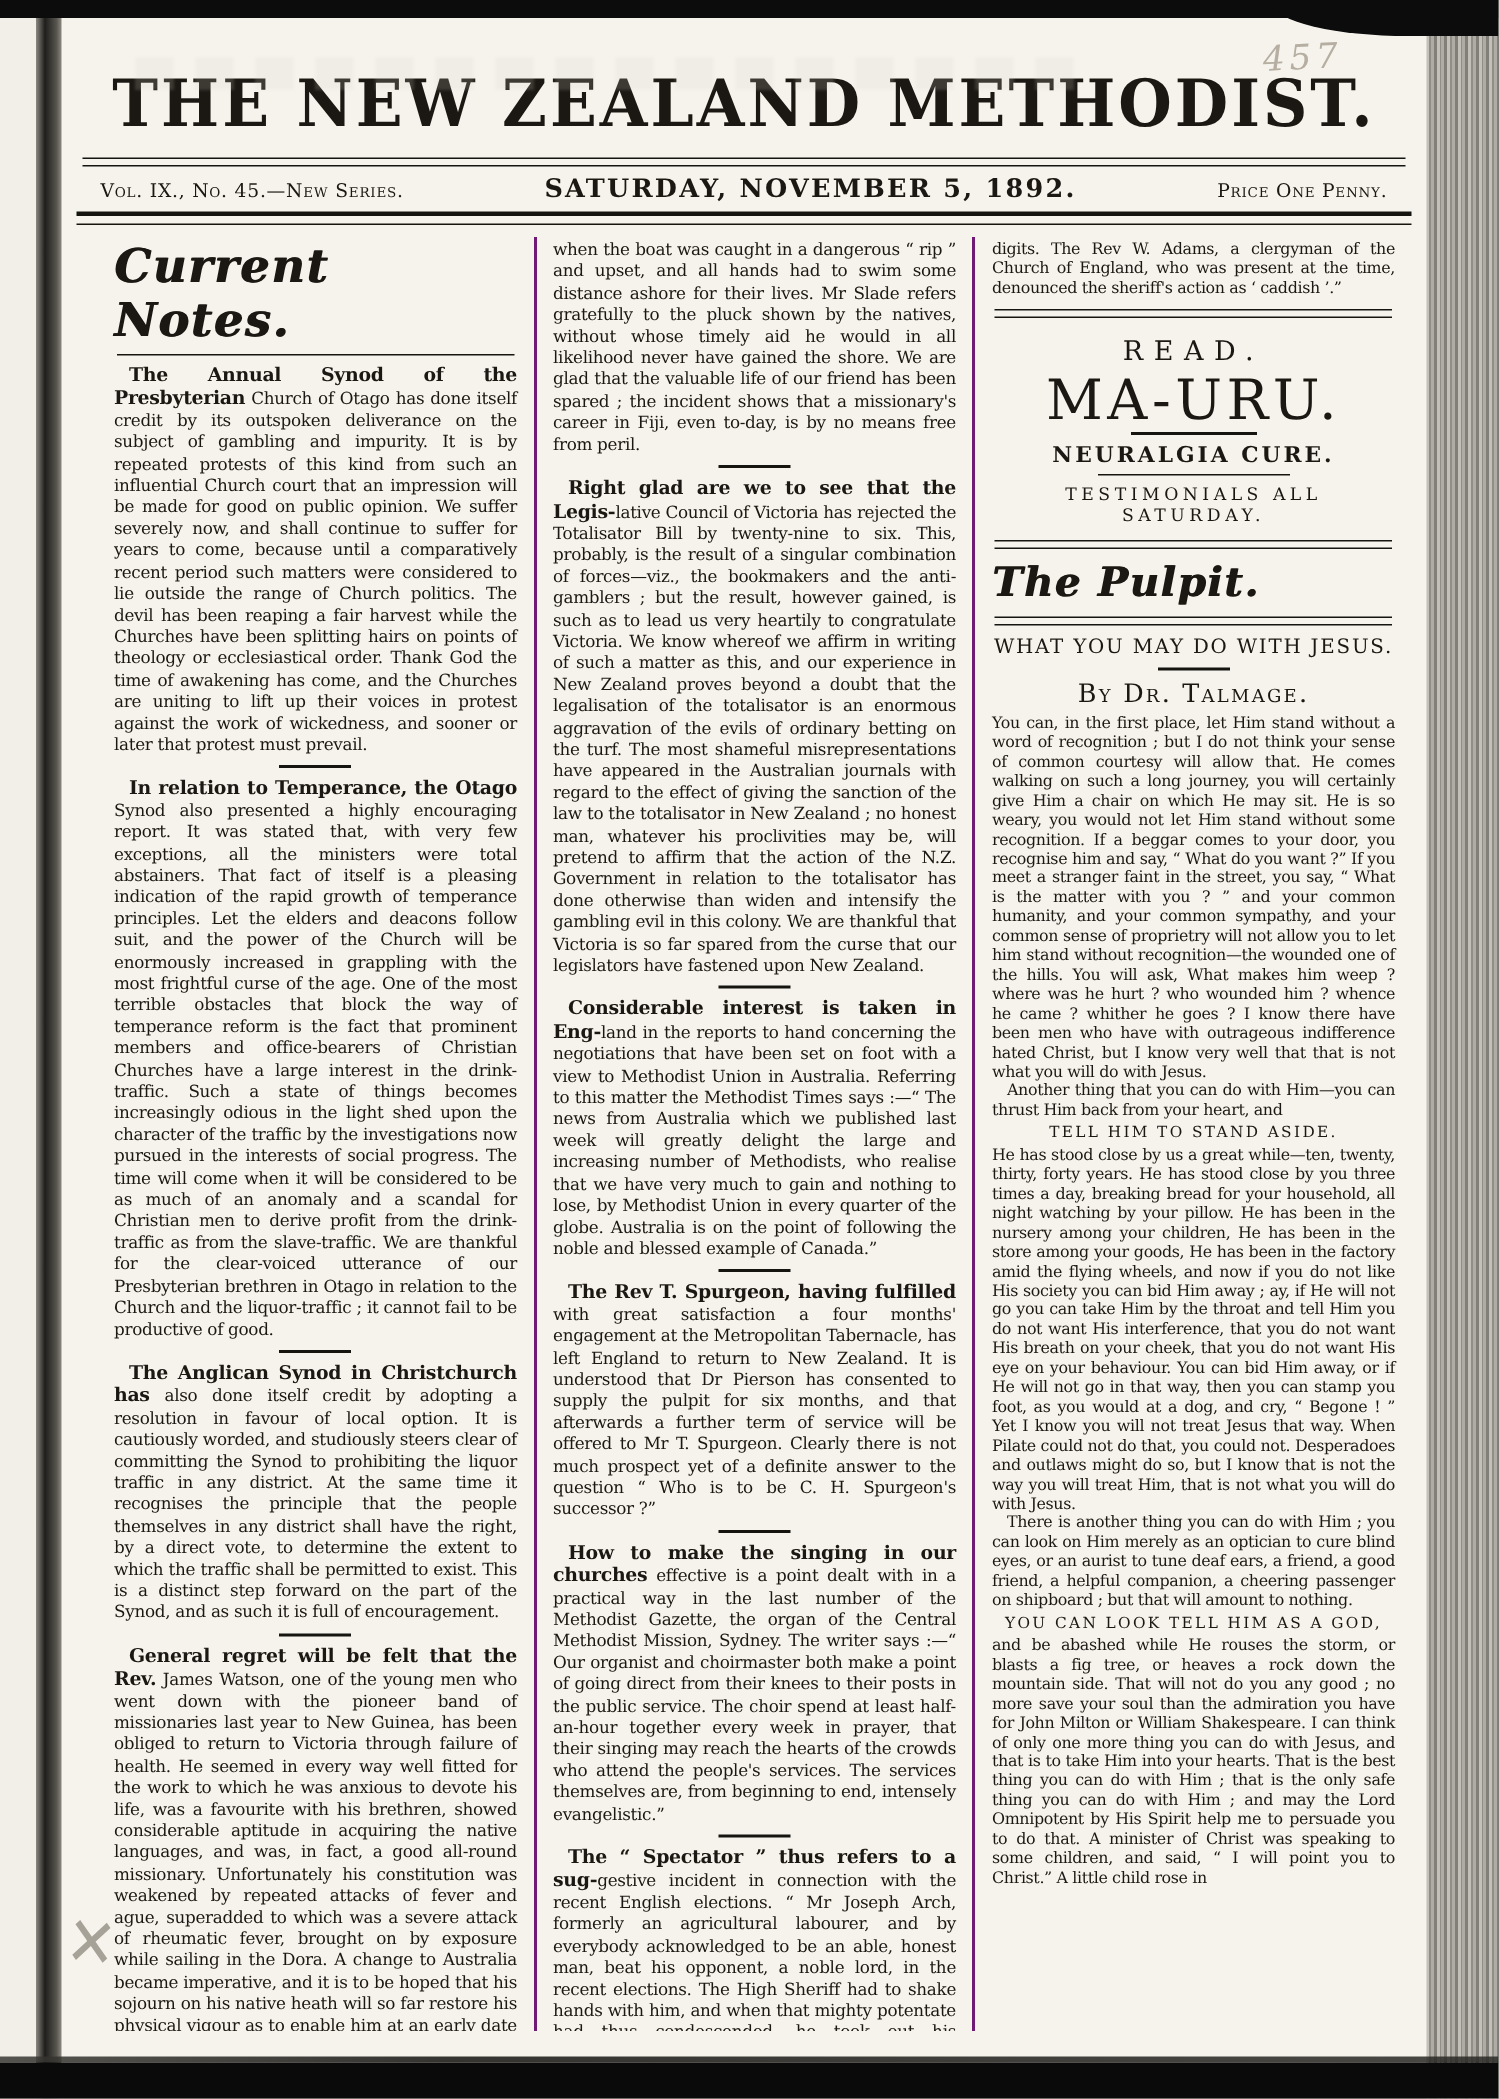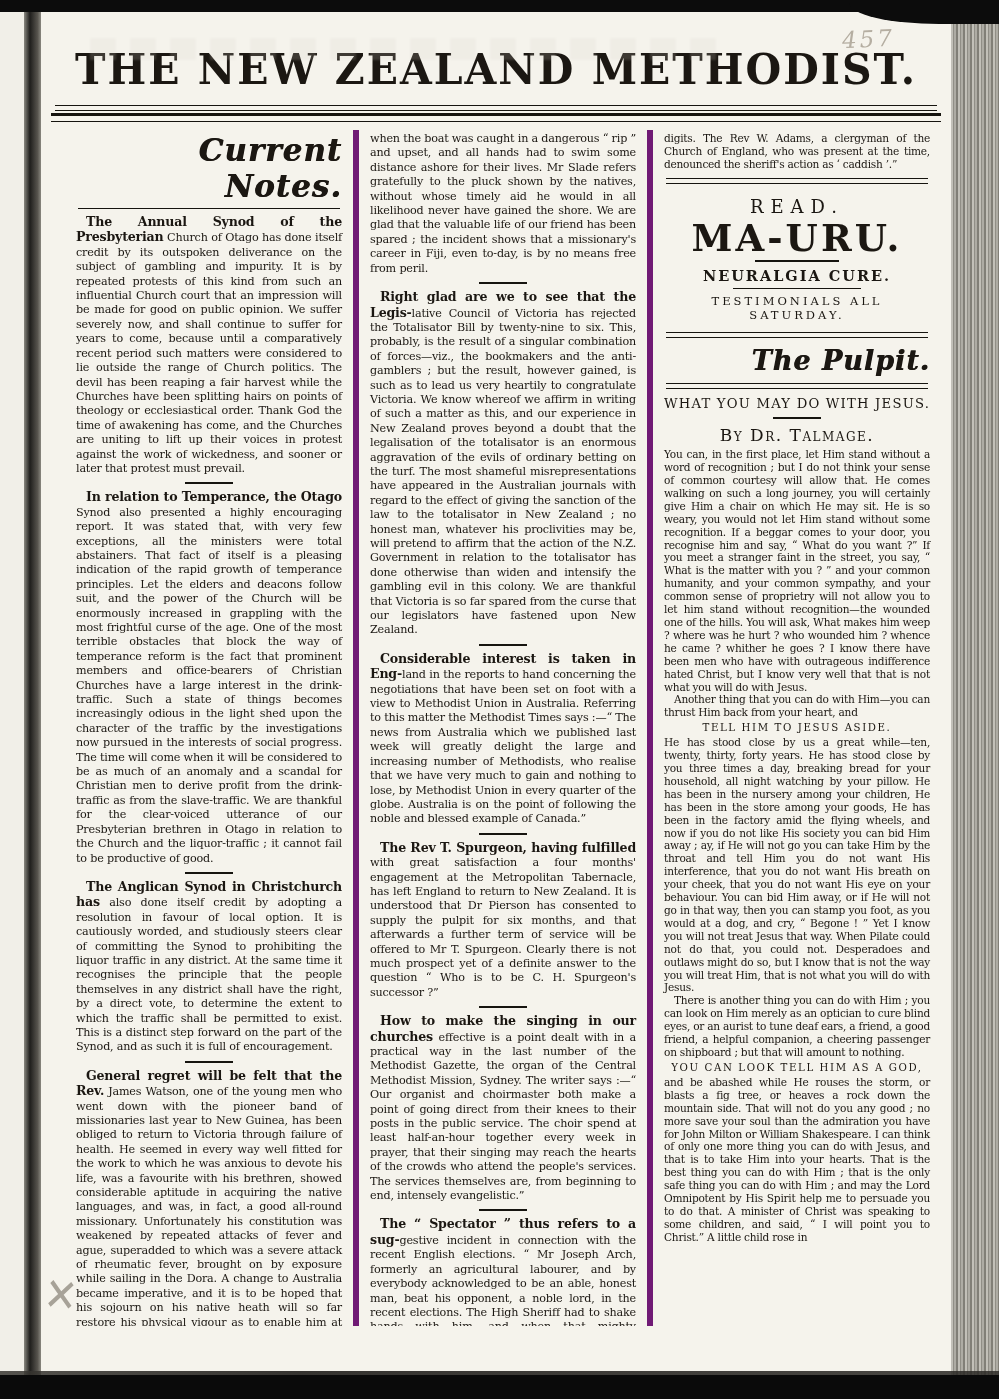--- a/index.html
+++ b/index.html
@@ -28,36 +28,36 @@
   .nameplate { text-align:center; font-size:41px; font-weight:bold; letter-spacing:2px; line-height:1.05;
     transform:scaleY(1.06); white-space:nowrap; }
   .rld { height:4px; border-top:1px solid #16140f; border-bottom:1px solid #16140f; margin:14px 14px 0; }
   .rlh { height:5px; border-top:3px solid #16140f; border-bottom:1px solid #16140f; margin:2px 10px 0; }
   .dateline { display:flex; justify-content:space-between; align-items:baseline; padding:5px 26px 3px; }
   .vol,.price { font-variant:small-caps; font-size:12.5px; letter-spacing:.5px; }
   .datedk { font-weight:bold; font-size:17px; letter-spacing:1.5px; }
   
   .columns { display:flex; margin:8px 10px 0 24px; height:1196px; overflow:hidden; }
   .col { flex:1 1 0; padding:2px 11px 0; min-width:0; }
-  .col + .col { border-left:6px solid #701a75; }
+  .col + .col { border-left:2px solid #701a75; }
   .para { margin:0; font-size:11.2px; line-height:14.4px; text-align:justify; letter-spacing:-0.2px; }
   .col3 .para { font-size:10.6px; line-height:12.9px; letter-spacing:-0.25px; }
   .para.ind { text-indent:10px; }
   .lead { font-weight:bold; font-size:12.6px; }
   .sep { width:48px; margin:6px auto; border-top:2px solid #16140f; }
   .rsn { border-top:1px solid #16140f; margin:3px 2px 6px; }
   .rdd { height:4px; border-top:1px solid #16140f; border-bottom:1px solid #16140f; margin:7px 2px; }
-  .blackletter { text-align:right; font-weight:bold; font-style:italic; letter-spacing:1px;
+  .blackletter { text-align:left; font-weight:bold; font-style:italic; letter-spacing:1px;
     text-shadow:0.6px 0 0 currentColor; }
   .cn-title { font-size:31px; margin:0 0 4px; }
   .pulpit-title { font-size:27px; margin:3px 0 2px; }
   
   .ad { text-align:center; padding:5px 0 3px; }
   .ad-read { font-size:18px; letter-spacing:7px; }
-  .ad-name { font-size:37px; font-weight:bold; letter-spacing:3px; line-height:1.12; margin-top:1px;text-align:center; }
+  .ad-name { font-size:37px; font-weight:normal; letter-spacing:3px; line-height:1.12; margin-top:1px;text-align:center; }
   .ad-r1 { width:84px; margin:1px auto 5px; border-top:2px solid #16140f; }
   .ad-line1 { font-size:14.5px; font-weight:bold; letter-spacing:2px; }
   .ad-r2 { width:128px; margin:4px auto 5px; border-top:1px solid #16140f; }
   .ad-line2 { font-size:11.5px; letter-spacing:3px; }
   
   .sermon-title { text-align:center; font-size:13.2px; letter-spacing:1.2px; margin:7px 0 2px; white-space:nowrap; }
   .byline { text-align:center; font-variant:small-caps; font-size:17px; letter-spacing:1.5px; margin:2px 0 3px; }
   .subhead { text-align:center; font-size:10.2px; letter-spacing:1.6px; margin:3px 0; }
   
   .ghost { position:absolute; top:38px; left:90px; width:640px; height:22px; z-index:1;
@@ -68,20 +68,25 @@
 
 <div class="photo">
 
   <div class="ghost"></div>
 
   <div class="paper">
 
     <div class="masthead">
       <div class="nameplate">THE NEW ZEALAND METHODIST.</div>
       <div class="rld"></div>
+      <div class="dateline">
+        <span class="vol">Vol. IX., No. 45.—New Series.</span>
+        <span class="datedk">SATURDAY, NOVEMBER 5, 1892.</span>
+        <span class="price">Price One Penny.</span>
+      </div>
       <div class="rlh"></div>
     </div>
 
     <div class="columns">
 
       <div class="col col1">
         <h2 class="blackletter cn-title">Current Notes.</h2>
         <div class="rsn"></div>
 
         <p class="para ind"><span class="lead">The Annual Synod of the Presbyterian</span><span> Church of Otago has done itself credit by its outspoken deliverance on the subject of gambling and impurity.  It is by repeated protests of this kind from such an influential Church court that an impression will be made for good on public opinion.  We suffer severely now, and shall continue to suffer for years to come, because until a comparatively recent period such matters were considered to lie outside the range of Church politics.  The devil has been reaping a fair harvest while the Churches have been splitting hairs on points of theology or ecclesiastical order.  Thank God the time of awakening has come, and the Churches are uniting to lift up their voices in protest against the work of wickedness, and sooner or later that protest must prevail.</span></p>
@@ -132,21 +137,21 @@
 
         <h2 class="blackletter pulpit-title">The Pulpit.</h2>
         <div class="rdd"></div>
 
         <div class="sermon-title">WHAT YOU MAY DO WITH JESUS.</div>
         <div class="sep"></div>
         <div class="byline">By Dr. Talmage.</div>
 
         <p class="para"><span>You can, in the first place, let Him stand without a word of recognition ; but I do not think your sense of common courtesy will allow that. He comes walking on such a long journey, you will certainly give Him a chair on which He may sit.  He is so weary, you would not let Him stand without some recognition.  If a beggar comes to your door, you recognise him and say, “ What do you want ?”  If you meet a stranger faint in the street, you say, “ What is the matter with you ? ”  and your common humanity, and your common sympathy, and your common sense of proprietry will not allow you to let him stand without recognition—the wounded one of the hills.  You will ask, What makes him weep ?  where was he  hurt ? who wounded him ?  whence he came ?  whither he goes ?  I know there have been men who have with outrageous indifference hated Christ, but I know very well that that is not what you will do with Jesus.</span></p>
         <p class="para ind"><span>Another thing that you can do with Him—you can thrust Him back from your heart, and</span></p>
-        <div class="subhead">TELL HIM TO JESUS ASIDE.</div>
+        <div class="subhead">TELL HIM TO STAND ASIDE.</div>
         <p class="para"><span>He has stood close by us a great while—ten, twenty, thirty, forty years. He has stood close by you three times a day, breaking bread for your household, all night watching by your pillow.  He has been in the nursery among your children, He has been in the store among your goods, He has been in the factory amid the flying wheels, and now if you do not like His society you can bid Him away ; ay, if He will not go you can take Him by the throat and tell Him you do not want His interference, that you do not want His breath on your cheek, that you do not want His eye on your behaviour.  You can bid Him away, or if He will not go in that way, then you can stamp you foot, as you would at a dog, and cry, “ Begone ! ”  Yet I know you will not treat Jesus that way.  When Pilate could not do that, you could not.  Desperadoes and outlaws might do so, but I know that is not the way you will treat Him, that is not what you will do with Jesus.</span></p>
         <p class="para ind"><span>There is another thing you can do with Him ; you can look on Him merely as an optician to cure blind eyes, or an aurist to tune deaf ears, a friend, a good friend, a helpful companion, a cheering passenger on shipboard ; but that will amount to nothing.</span></p>
         <div class="subhead">YOU CAN LOOK TELL HIM AS A GOD,</div>
         <p class="para"><span>and be abashed while He rouses the storm, or blasts a fig tree, or heaves a rock  down the mountain side.  That will not do you any good ; no more save your soul than the admiration you have for John Milton or William Shakespeare.  I can think of only one more thing you can do with Jesus, and that is to take Him into your hearts.  That is the best thing you can do with Him ; that is the only safe thing you can do with Him ; and may the Lord Omnipotent by His Spirit help me to persuade you to do that.  A minister of Christ was speaking to some children, and said, “ I will point you to Christ.”  A little child rose in</span></p>
       </div>
 
     </div>
   </div>
 
   <div class="strip-left"></div>

